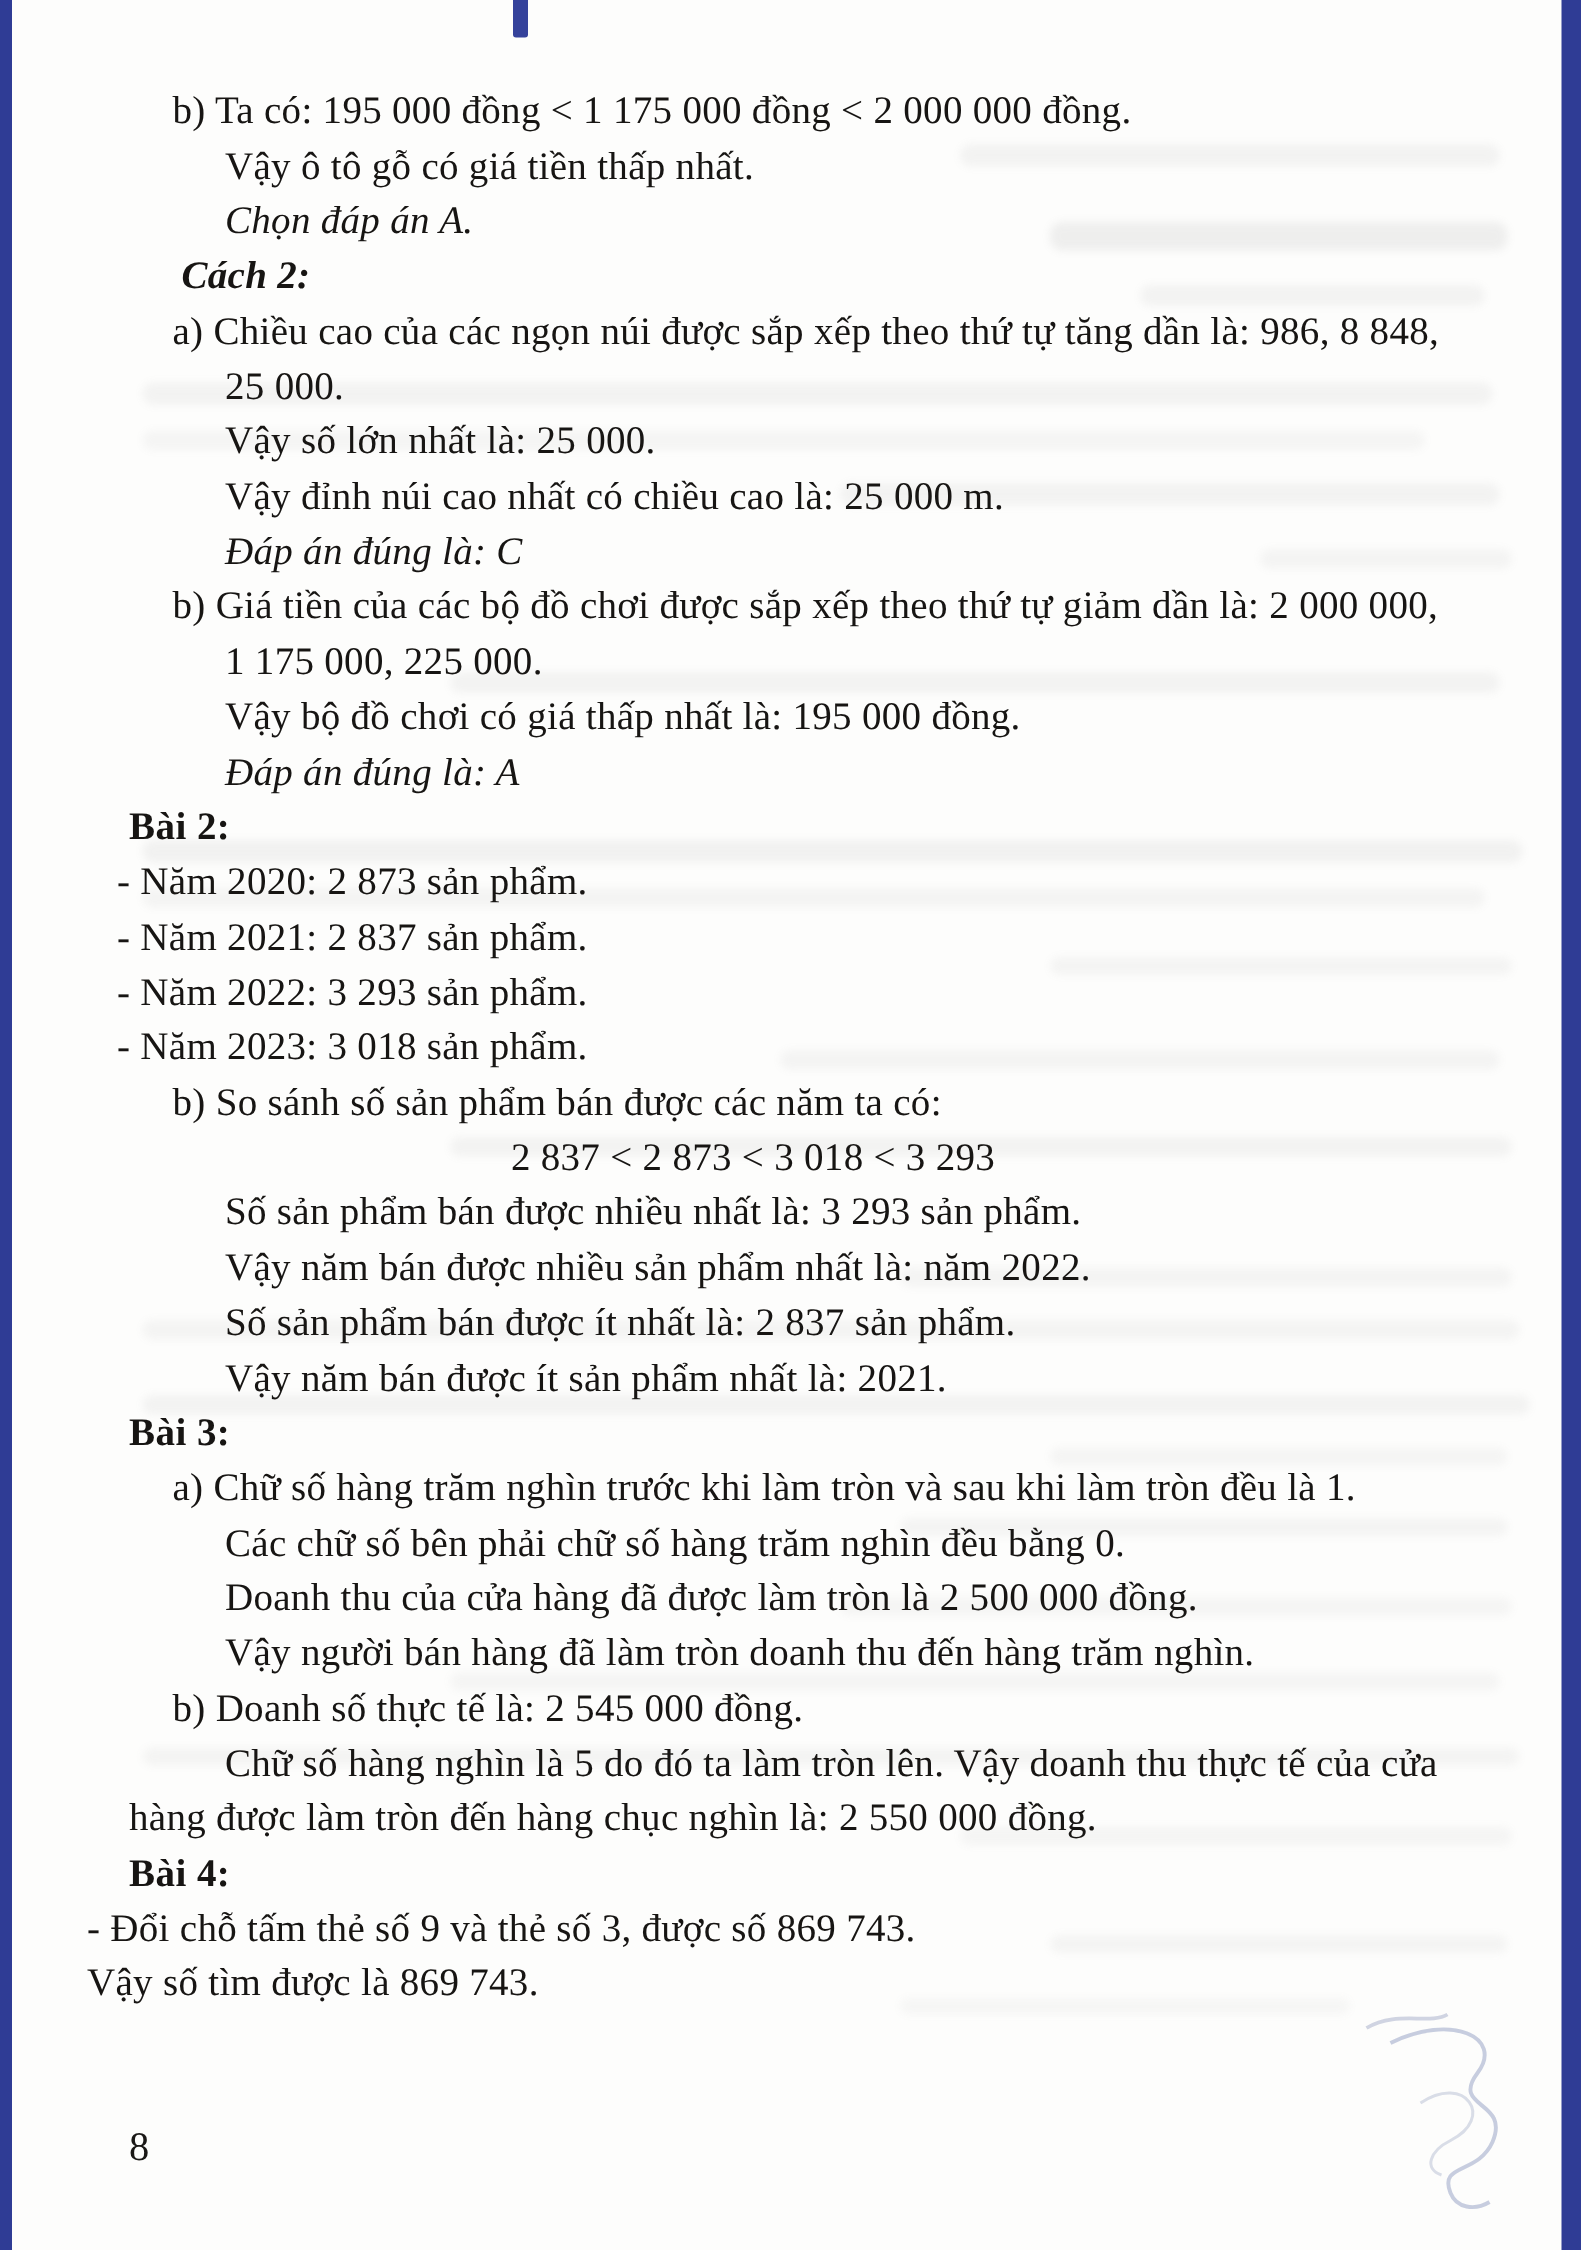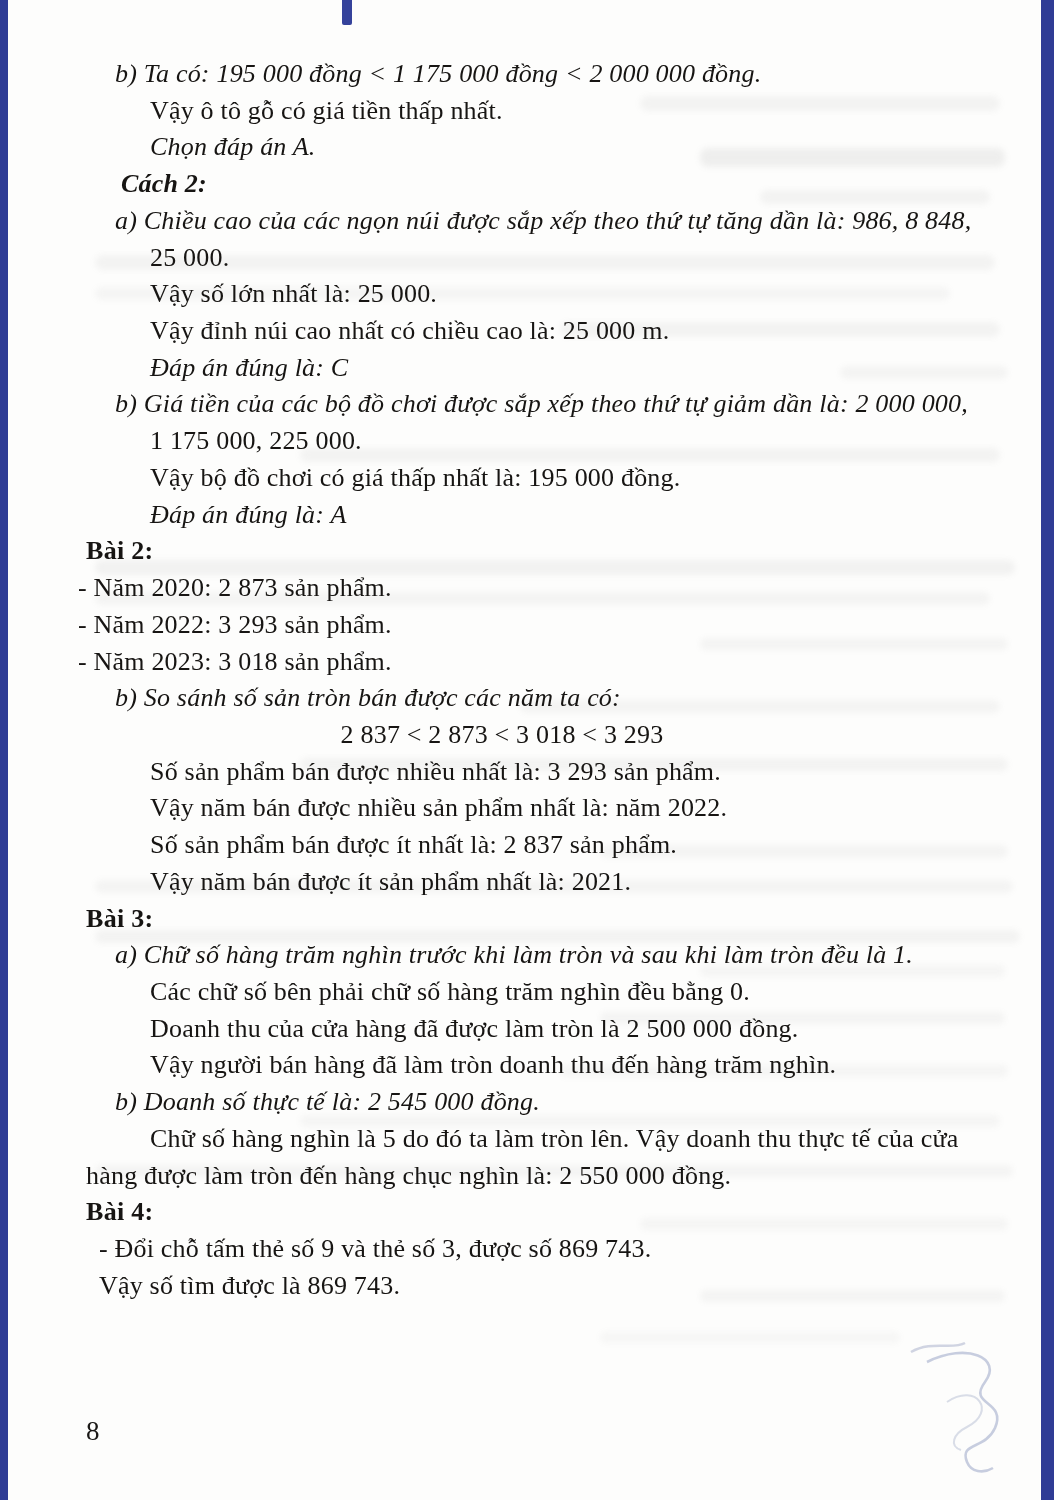--- a/index.html
+++ b/index.html
@@ -29,25 +29,25 @@
   .text-flow{
     position:absolute;left:0;top:56px;right:0;
   }
   .line{
     height:36.73px;line-height:36.73px;
     font-size:26px;color:#171513;
     white-space:nowrap;
     letter-spacing:0.2px;
   }
   .i-margin{padding-left:86px;}
-  .i-item{padding-left:115px;font-style:italic;}
+  .i-item{padding-left:115px;}
   .i-sub{padding-left:150px;}
   .i-cach{padding-left:121px;}
   .i-dash{padding-left:78px;}
-  .i-dash2{padding-left:99px;}
+  .i-dash2{padding-left:58px;}
   .i-center{text-align:center;padding-right:50px;white-space:nowrap;}
   .s-italic{font-style:italic;}
   .s-bold{font-weight:bold;letter-spacing:0.3px;}
   .s-bolditalic{font-weight:bold;font-style:italic;}
   .page-number{
     position:absolute;left:86px;top:1416px;
     font-size:27px;color:#1a1816;
   }
   
   .bleed{
@@ -106,23 +106,24 @@
       <div class="line i-sub s-normal">25 000.</div>
       <div class="line i-sub s-normal">Vậy số lớn nhất là: 25 000.</div>
       <div class="line i-sub s-normal">Vậy đỉnh núi cao nhất có chiều cao là: 25 000 m.</div>
       <div class="line i-sub s-italic">Đáp án đúng là: C</div>
       <div class="line i-item s-normal">b) Giá tiền của các bộ đồ chơi được sắp xếp theo thứ tự giảm dần là: 2 000 000,</div>
       <div class="line i-sub s-normal">1 175 000, 225 000.</div>
       <div class="line i-sub s-normal">Vậy bộ đồ chơi có giá thấp nhất là: 195 000 đồng.</div>
       <div class="line i-sub s-italic">Đáp án đúng là: A</div>
       <div class="line i-margin s-bold">Bài 2:</div>
       <div class="line i-dash s-normal">- Năm 2020: 2 873 sản phẩm.</div>
+      <div class="line i-dash s-normal">- Năm 2021: 2 837 sản phẩm.</div>
       <div class="line i-dash s-normal">- Năm 2022: 3 293 sản phẩm.</div>
       <div class="line i-dash s-normal">- Năm 2023: 3 018 sản phẩm.</div>
-      <div class="line i-item s-normal">b) So sánh số sản tròn bán được các năm ta có:</div>
+      <div class="line i-item s-normal">b) So sánh số sản phẩm bán được các năm ta có:</div>
       <div class="line i-center s-normal">2 837 &lt; 2 873 &lt; 3 018 &lt; 3 293</div>
       <div class="line i-sub s-normal">Số sản phẩm bán được nhiều nhất là: 3 293 sản phẩm.</div>
       <div class="line i-sub s-normal">Vậy năm bán được nhiều sản phẩm nhất là: năm 2022.</div>
       <div class="line i-sub s-normal">Số sản phẩm bán được ít nhất là: 2 837 sản phẩm.</div>
       <div class="line i-sub s-normal">Vậy năm bán được ít sản phẩm nhất là: 2021.</div>
       <div class="line i-margin s-bold">Bài 3:</div>
       <div class="line i-item s-normal">a) Chữ số hàng trăm nghìn trước khi làm tròn và sau khi làm tròn đều là 1.</div>
       <div class="line i-sub s-normal">Các chữ số bên phải chữ số hàng trăm nghìn đều bằng 0.</div>
       <div class="line i-sub s-normal">Doanh thu của cửa hàng đã được làm tròn là 2 500 000 đồng.</div>
       <div class="line i-sub s-normal">Vậy người bán hàng đã làm tròn doanh thu đến hàng trăm nghìn.</div>

